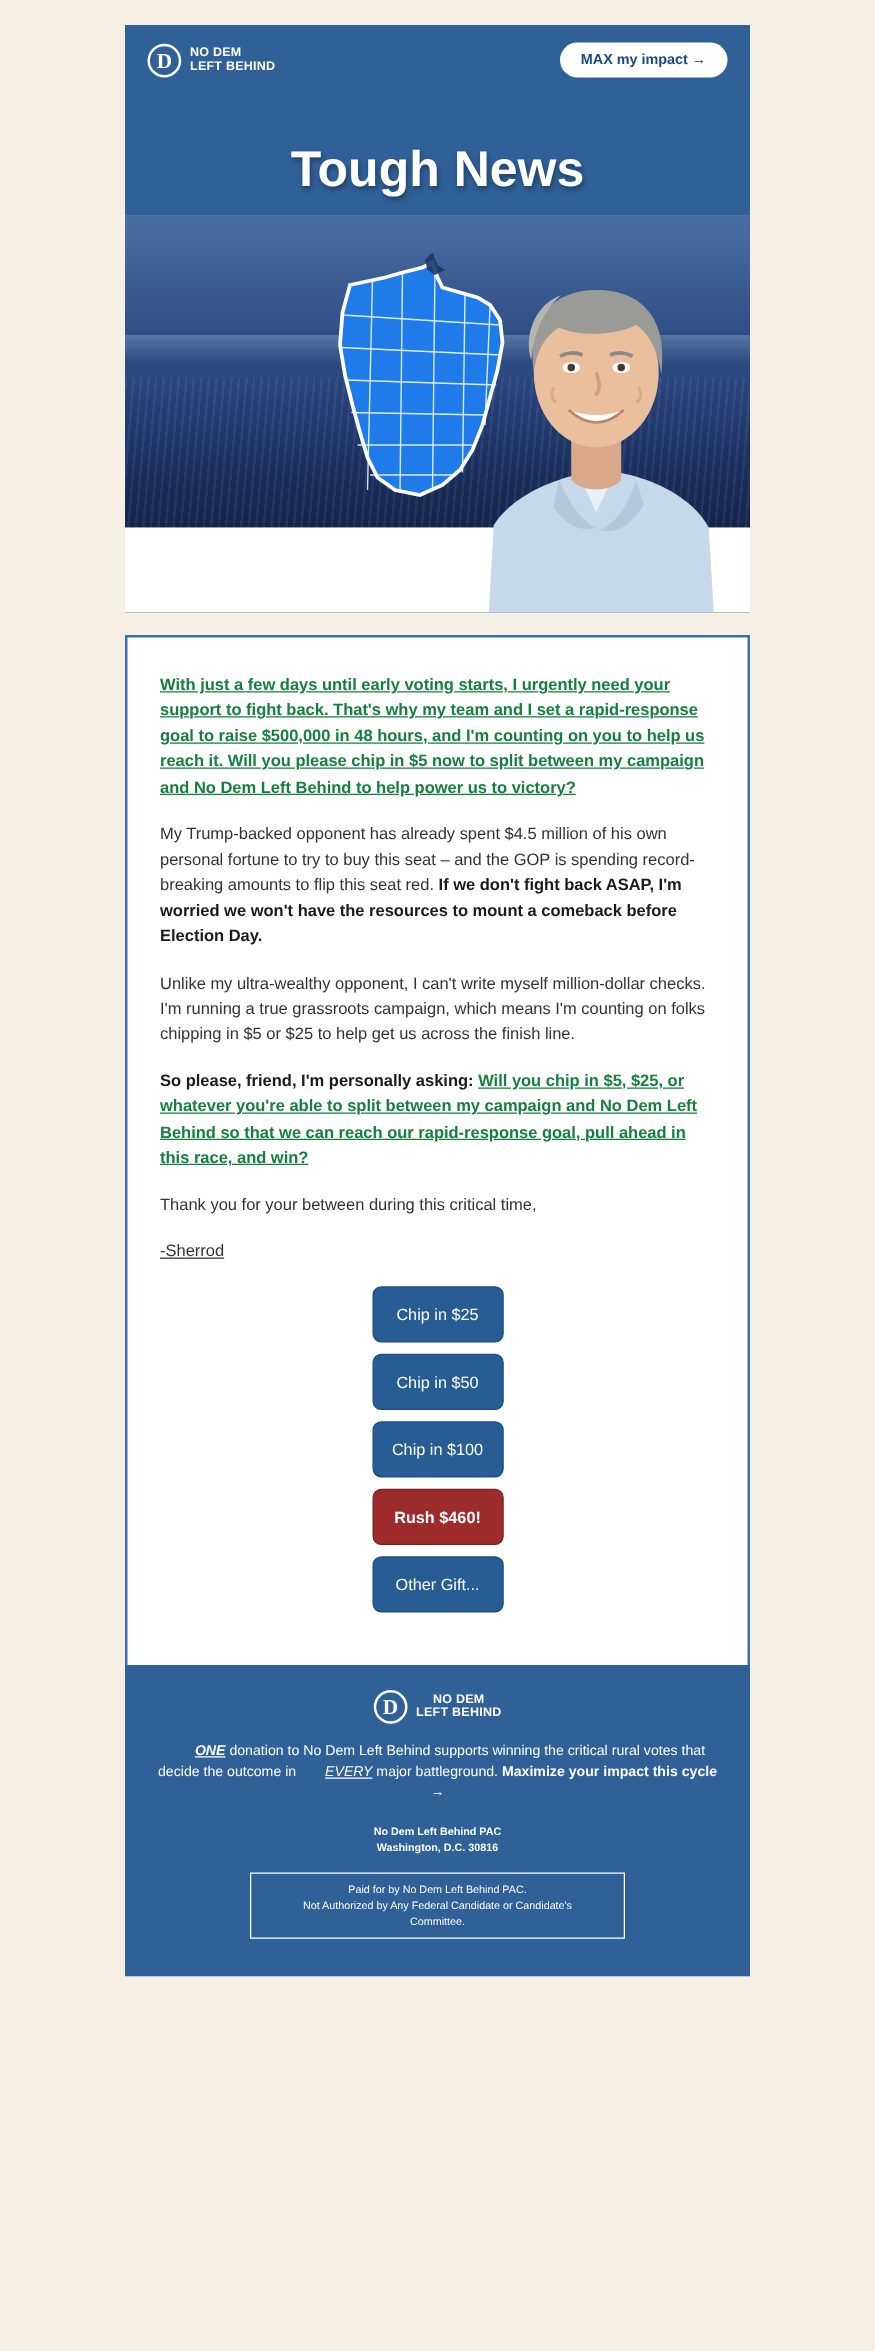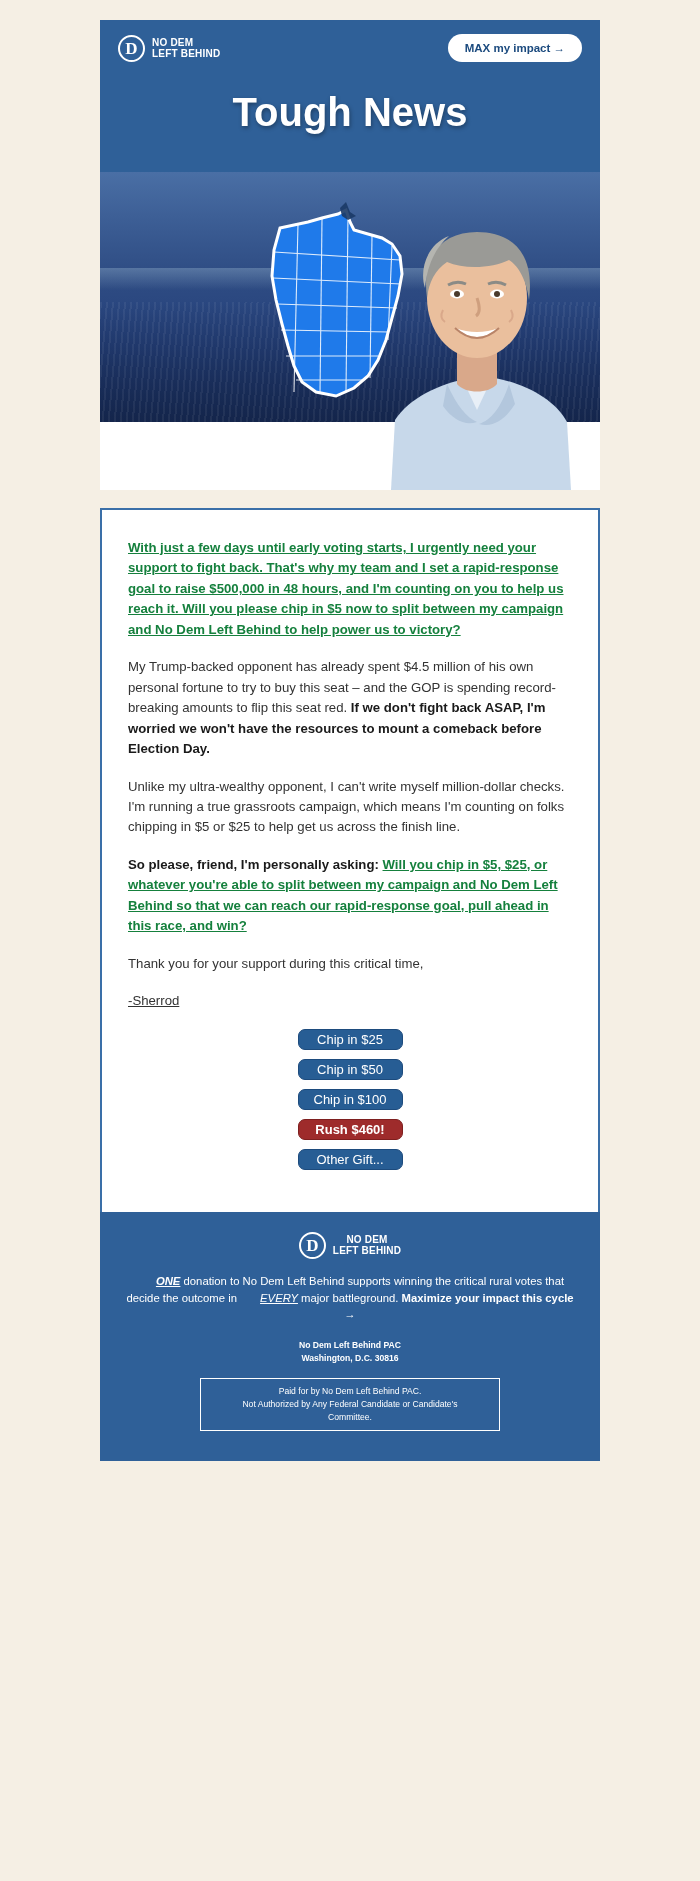--- a/index.html
+++ b/index.html
@@ -72,21 +72,21 @@
     white-space: nowrap;
     font-family: "Liberation Sans", sans-serif;
   }
   .hero-title {
     position: relative;
     z-index: 6;
     text-align: center;
     color: #ffffff;
     font-size: 40px;
     font-weight: bold;
-    margin-top: 28px;
+    margin-top: 52px;
     text-shadow: 1px 2px 4px rgba(0,0,0,.35);
   }
   
   .hero-photo {
     position: absolute;
     left: 0; right: 0;
     top: 152px;
     height: 250px;
     background:
       linear-gradient(180deg, #4a6fa5 0%, #3d5f96 18%, #2f4d84 40%, #25407a 70%, #1d3568 100%);
@@ -165,21 +165,21 @@
     align-items: center;
     gap: 9px;
     margin: 16px 0 22px 0;
   }
   .chip-btn {
     background: #275d94;
     color: #ffffff;
     border: 1px solid #1d4b7d;
     border-radius: 7px;
     font-size: 13px;
-    padding: 2px 0;
+    padding: 14px 0;
     width: 105px;
     text-align: center;
     cursor: pointer;
     font-family: "Liberation Sans", sans-serif;
   }
   .chip-btn.rush {
     background: #9e2b2b;
     border-color: #7e1f1f;
     font-weight: bold;
   }
@@ -312,21 +312,21 @@
     <p>
       <span>My Trump-backed opponent has already spent $4.5 million of his own personal fortune to try to buy this seat – and the GOP is spending record-breaking amounts to flip this seat red. </span><b>If we don't fight back ASAP, I'm worried we won't have the resources to mount a comeback before Election Day.</b>
     </p>
 
     <p>Unlike my ultra-wealthy opponent, I can't write myself million-dollar checks. I'm running a true grassroots campaign, which means I'm counting on folks chipping in $5 or $25 to help get us across the finish line.</p>
 
     <p>
       <b>So please, friend, I'm personally asking: </b><a class="blue-link">Will you chip in $5, $25, or whatever you're able to split between my campaign and No Dem Left Behind so that we can reach our rapid-response goal, pull ahead in this race, and win?</a>
     </p>
 
-    <p>Thank you for your support during this critical time,</p>
+    <p>Thank you for your between during this critical time,</p>
     <p class="sig">-Sherrod</p>
 
     <div class="btn-stack">
       <button class="chip-btn">Chip in $25</button>
       <button class="chip-btn">Chip in $50</button>
       <button class="chip-btn">Chip in $100</button>
       <button class="chip-btn rush">Rush $460!</button>
       <button class="chip-btn">Other Gift...</button>
     </div>
   </div>

